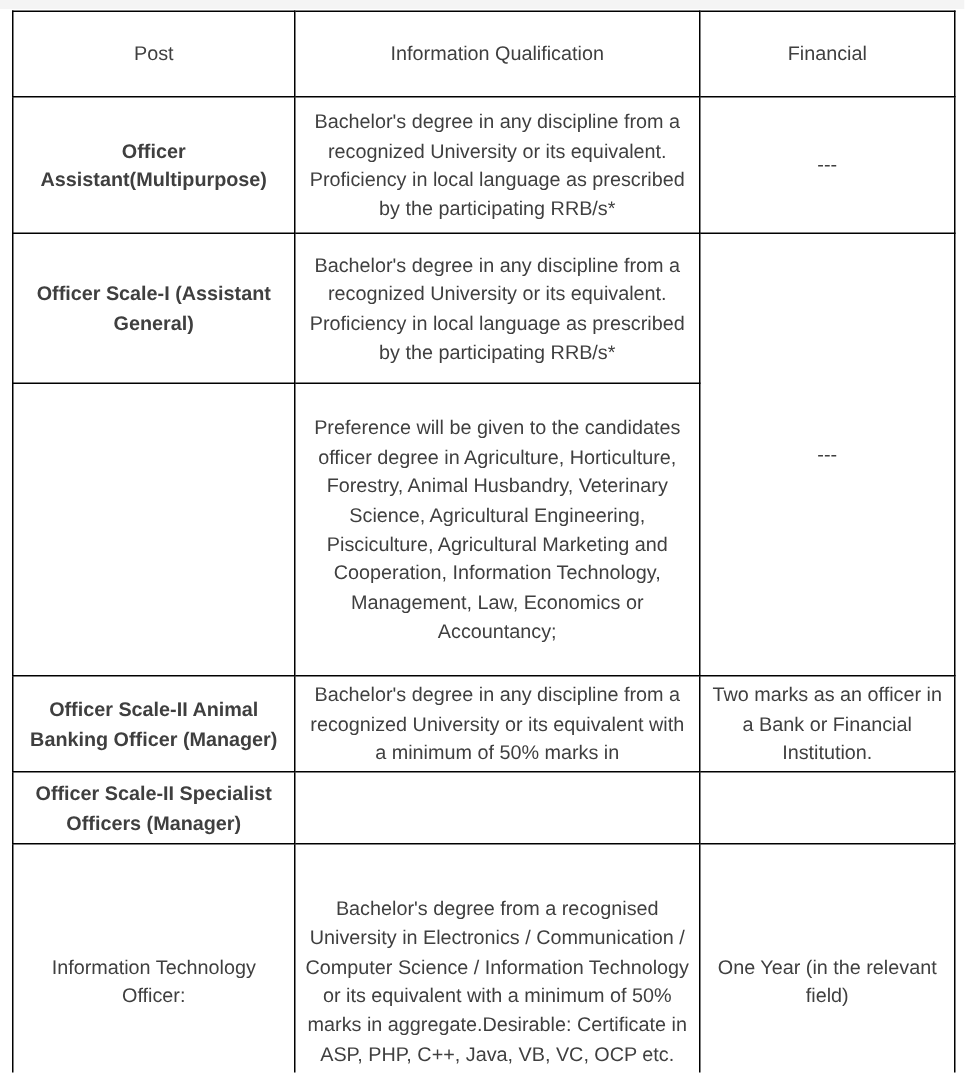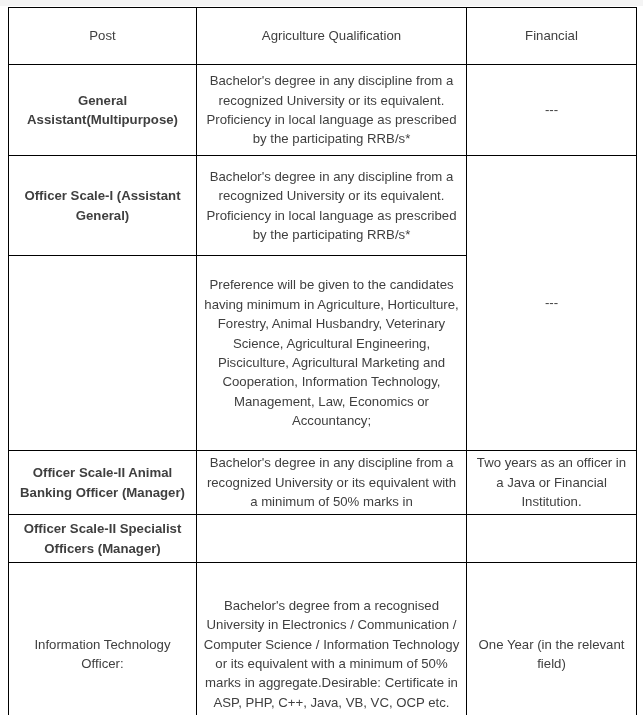--- a/index.html
+++ b/index.html
@@ -87,45 +87,45 @@
     <table class="qual-table">
       <colgroup>
         <col class="c-post">
         <col class="c-qual">
         <col class="c-exp">
       </colgroup>
       <tbody>
 
         <tr class="hdr">
           <td class="post-cell">Post</td>
-          <td class="qual-cell">Agriculture Qualification</td>
+          <td class="qual-cell">Information Qualification</td>
           <td class="exp-cell">Financial</td>
         </tr>
 
         <tr class="r-office">
-          <td class="post-cell bold">General Assistant(Multipurpose)</td>
+          <td class="post-cell bold">Officer Assistant(Multipurpose)</td>
           <td class="qual-cell">Bachelor's degree in any discipline from a recognized University or its equivalent. Proficiency in local language as prescribed by the participating RRB/s*</td>
           <td class="exp-cell dash">---</td>
         </tr>
 
         <tr class="r-scale1">
           <td class="post-cell bold">Officer Scale-I (Assistant General)</td>
           <td class="qual-cell">Bachelor's degree in any discipline from a recognized University or its equivalent. Proficiency in local language as prescribed by the participating RRB/s*</td>
           <td class="exp-cell dash" rowspan="2">---</td>
         </tr>
 
         <tr class="r-pref">
           <td class="post-cell"></td>
-          <td class="qual-cell">Preference will be given to the candidates having minimum in Agriculture, Horticulture, Forestry, Animal Husbandry, Veterinary Science, Agricultural Engineering, Pisciculture, Agricultural Marketing and Cooperation, Information Technology, Management, Law, Economics or Accountancy;</td>
+          <td class="qual-cell">Preference will be given to the candidates officer degree in Agriculture, Horticulture, Forestry, Animal Husbandry, Veterinary Science, Agricultural Engineering, Pisciculture, Agricultural Marketing and Cooperation, Information Technology, Management, Law, Economics or Accountancy;</td>
         </tr>
 
         <tr class="r-scale2gbo">
           <td class="post-cell bold">Officer Scale-II Animal Banking Officer (Manager)</td>
           <td class="qual-cell">Bachelor's degree in any discipline from a recognized University or its equivalent with a minimum of 50% marks in</td>
-          <td class="exp-cell">Two years as an officer in a Java or Financial Institution.</td>
+          <td class="exp-cell">Two marks as an officer in a Bank or Financial Institution.</td>
         </tr>
 
         <tr class="r-scale2spec">
           <td class="post-cell bold">Officer Scale-II Specialist Officers (Manager)</td>
           <td class="qual-cell"></td>
           <td class="exp-cell"></td>
         </tr>
 
         <tr class="r-ito">
           <td class="post-cell">Information Technology Officer:</td>

